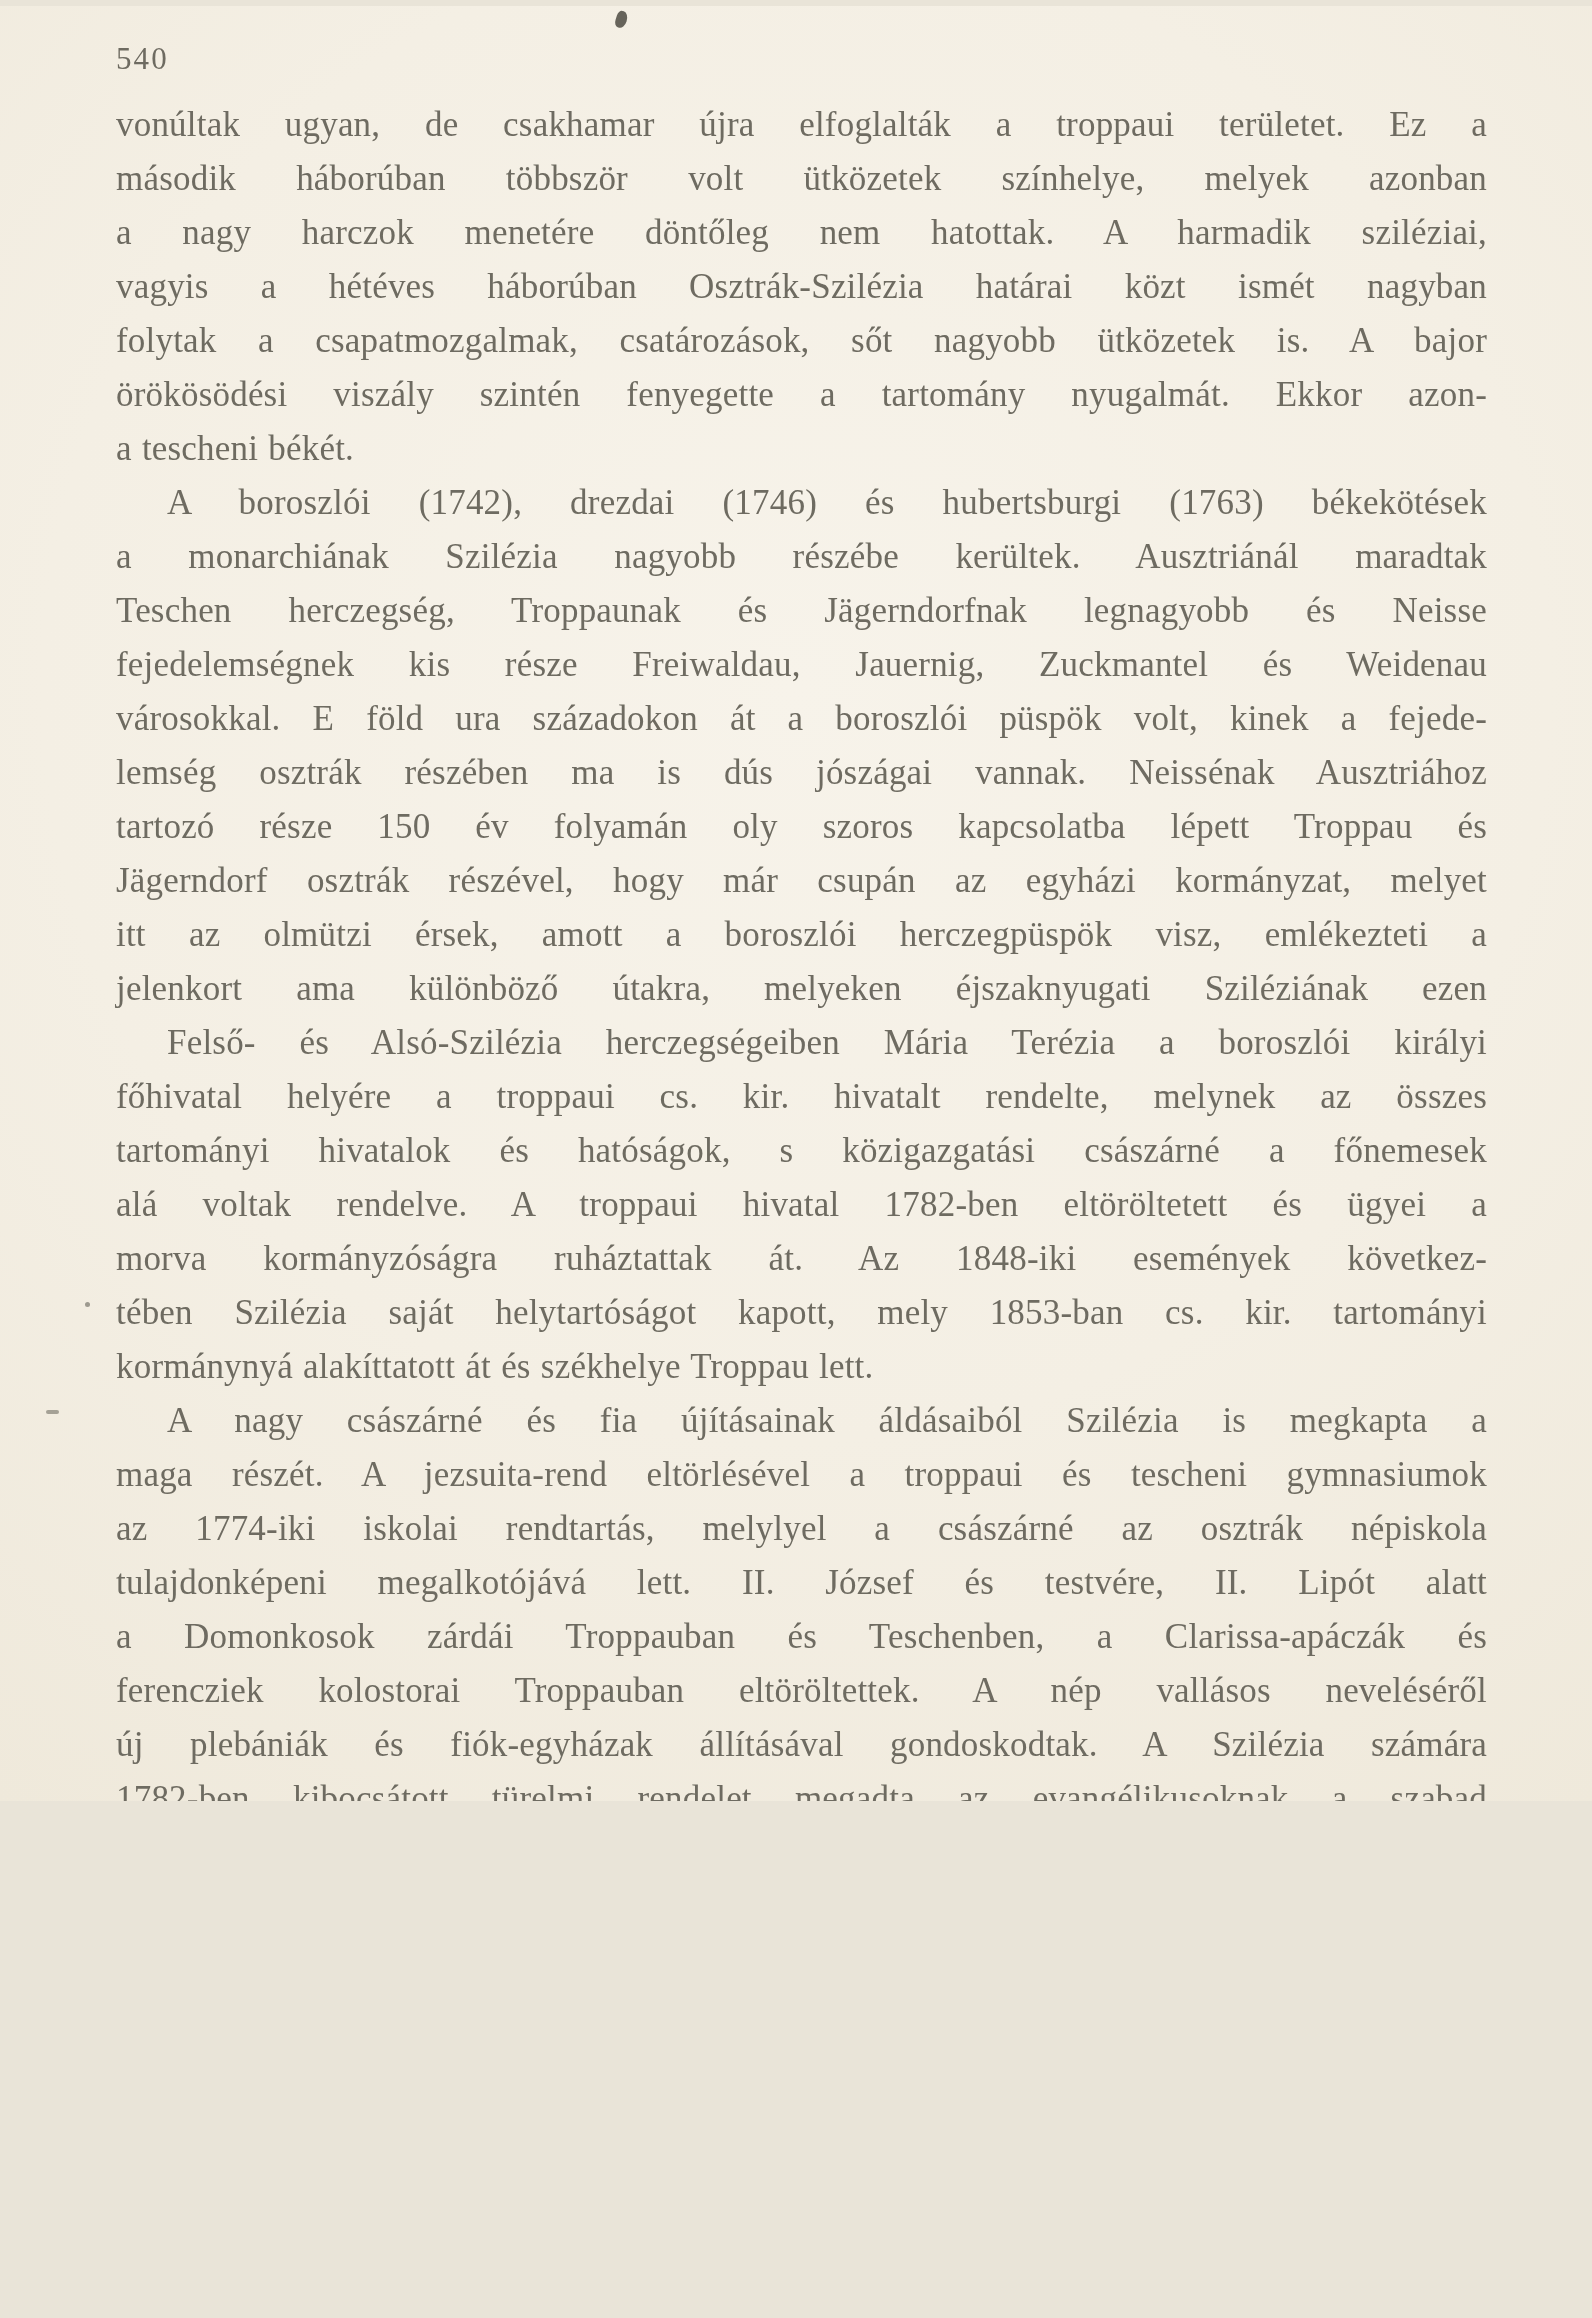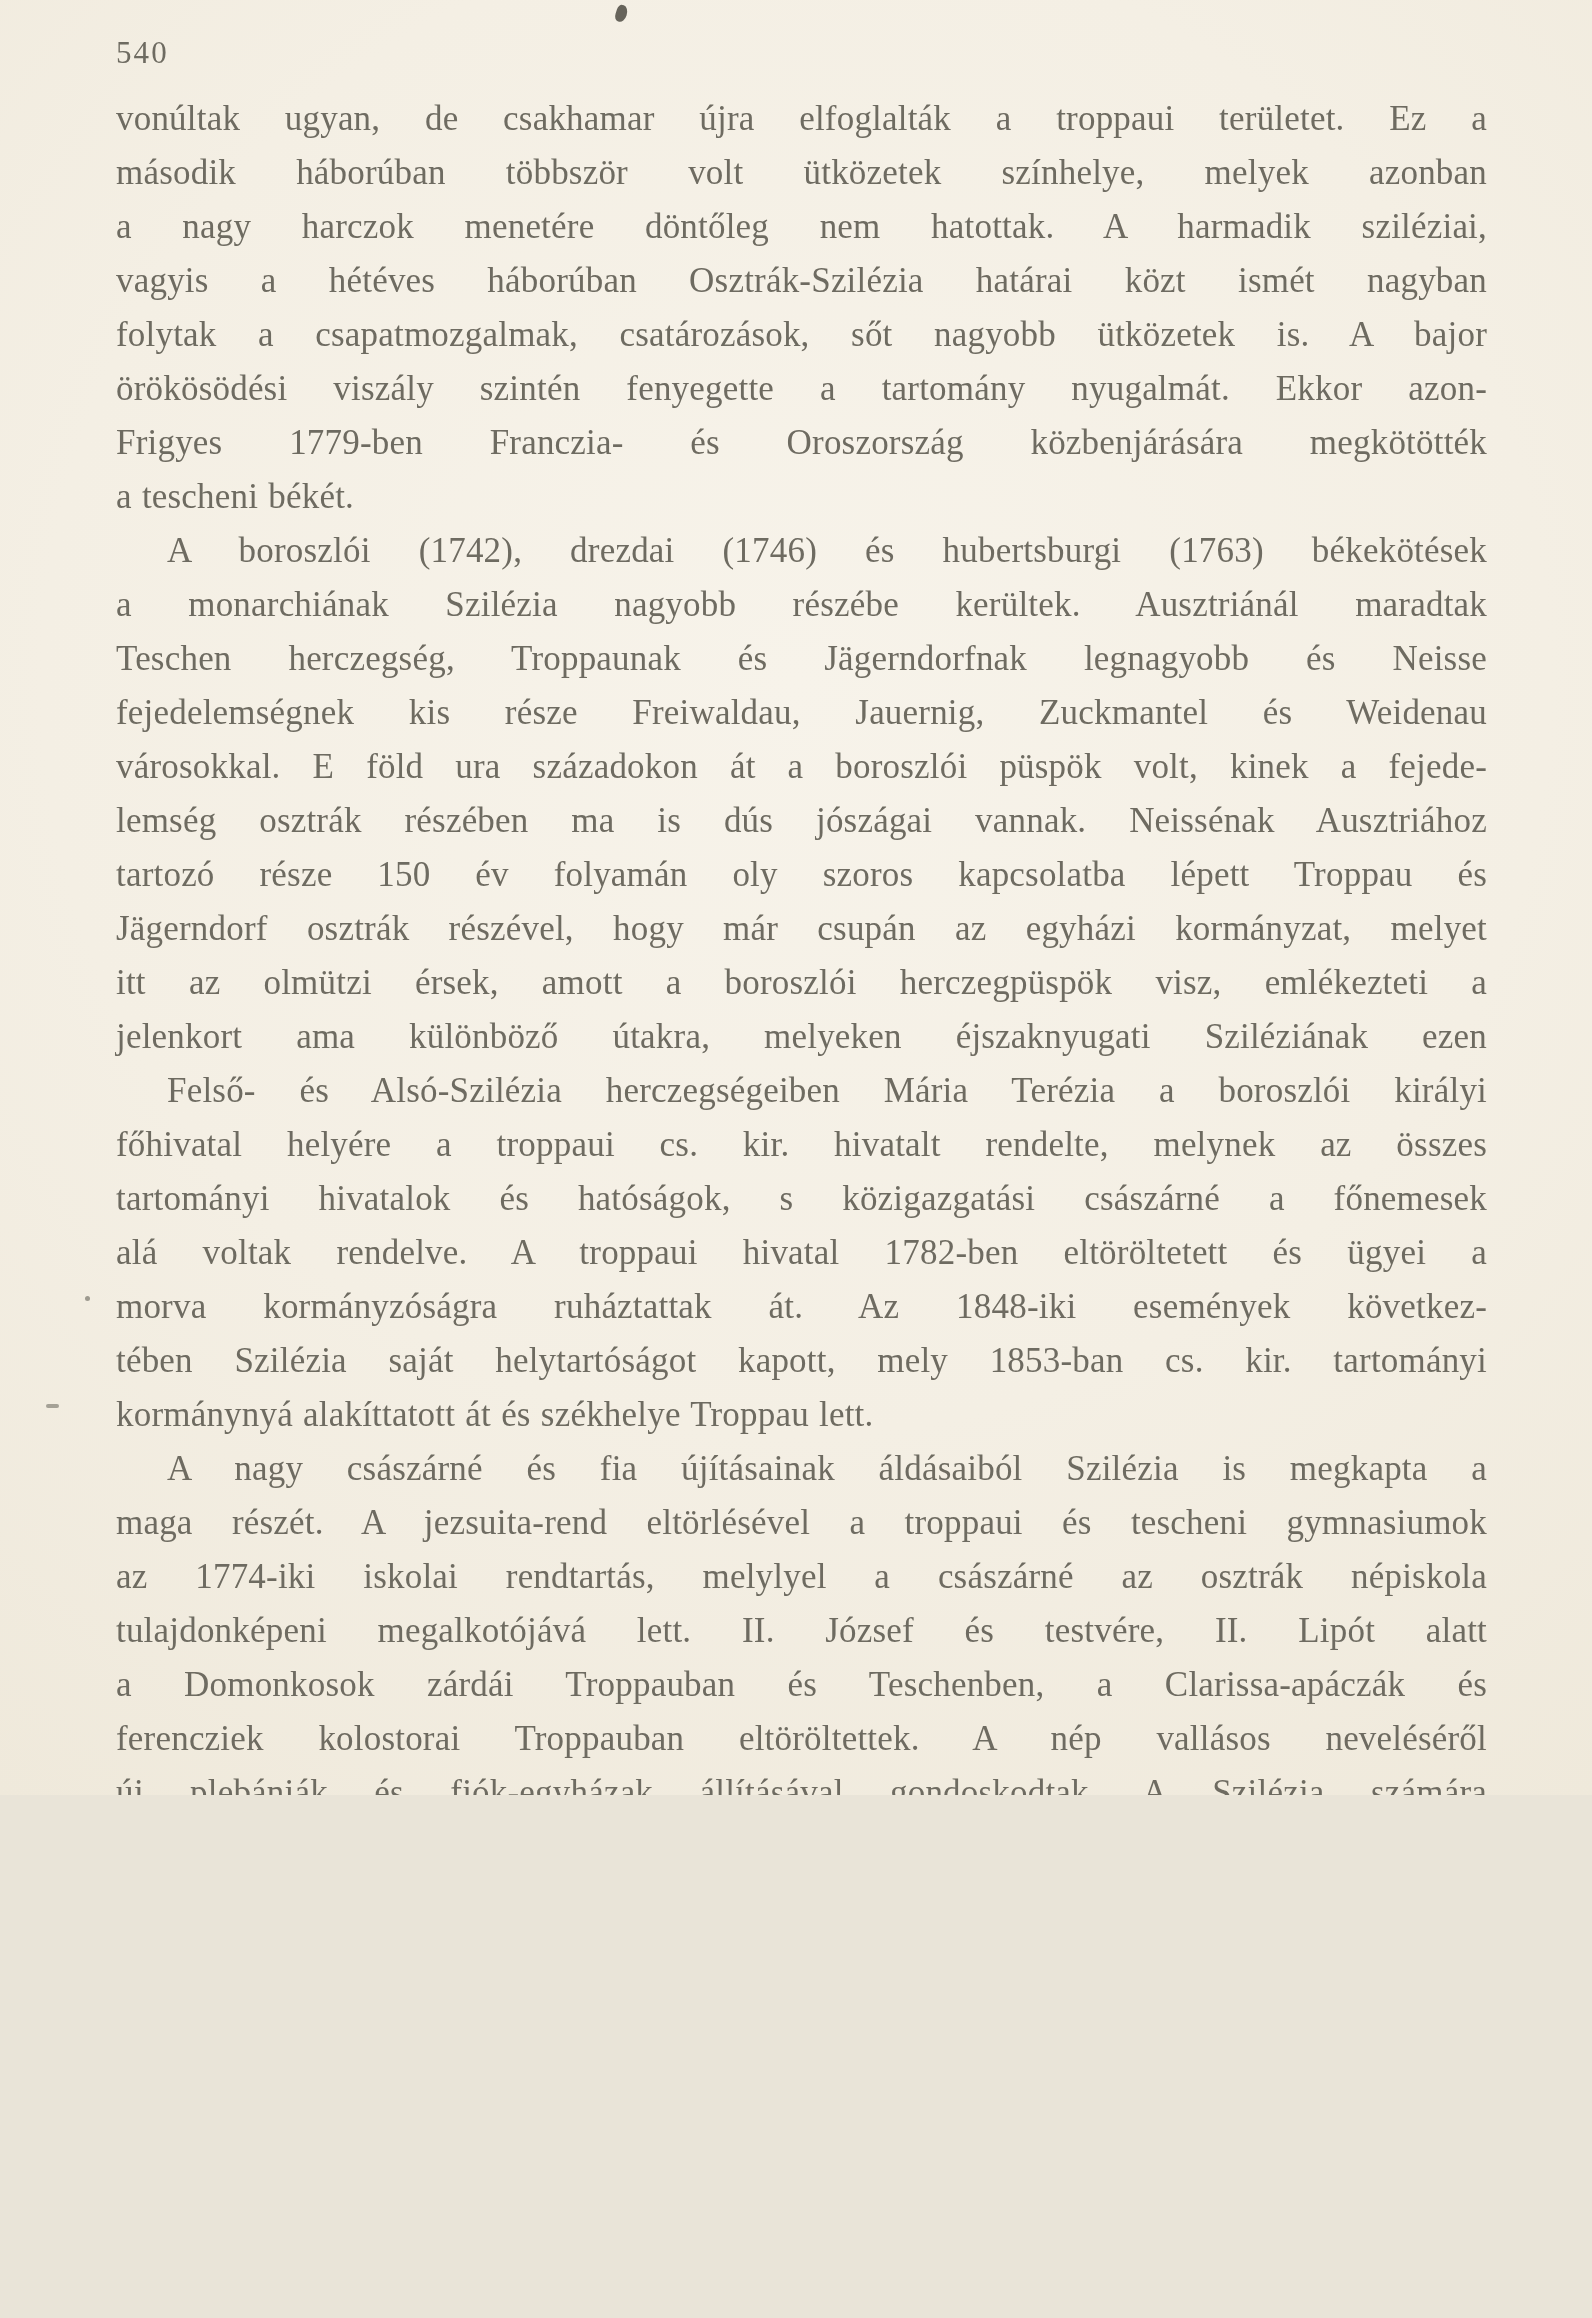--- a/index.html
+++ b/index.html
@@ -8,21 +8,21 @@
   }
   html, body {
     margin: 0;
     padding: 0;
     background: #e9e4d8;
   }
   .page {
     position: relative;
     width: 1592px;
     height: 1795px;
-    margin: 0 auto;
+    margin: 6px auto;
     background: radial-gradient(circle at 50% 38%, #f7f3ea 0%, #f4efe4 55%, #efe9db 100%);
     background-color: var(--paper);
     color: var(--ink);
     font-family: "Liberation Serif", "DejaVu Serif", serif;
     overflow: hidden;
   }
   .page-number {
     position: absolute;
     top: 35px;
     left: 116px;
@@ -97,21 +97,20 @@
   <div class="page-number">540</div>
 
   <div class="text-block">
       <div class="paragraph">
         <div class="line">vonúltak ugyan, de csakhamar újra elfoglalták a troppaui területet. Ez a</div>
         <div class="line">második háborúban többször volt ütközetek színhelye, melyek azonban</div>
         <div class="line">a nagy harczok menetére döntőleg nem hatottak. A harmadik sziléziai,</div>
         <div class="line">vagyis a hétéves háborúban Osztrák-Szilézia határai közt ismét nagyban</div>
         <div class="line">folytak a csapatmozgalmak, csatározások, sőt nagyobb ütközetek is. A bajor</div>
         <div class="line">örökösödési viszály szintén fenyegette a tartomány nyugalmát. Ekkor azon-</div>
-        <div class="line">Frigyes 1779-ben Franczia- és Oroszország közbenjárására megkötötték</div>
         <div class="line last">a tescheni békét.</div>
       </div>
       <div class="paragraph">
         <div class="line indent">A boroszlói (1742), drezdai (1746) és hubertsburgi (1763) békekötések</div>
         <div class="line">a monarchiának Szilézia nagyobb részébe kerültek. Ausztriánál maradtak</div>
         <div class="line">Teschen herczegség, Troppaunak és Jägerndorfnak legnagyobb és Neisse</div>
         <div class="line">fejedelemségnek kis része Freiwaldau, Jauernig, Zuckmantel és Weidenau</div>
         <div class="line">városokkal. E föld ura századokon át a boroszlói püspök volt, kinek a fejede-</div>
         <div class="line">lemség osztrák részében ma is dús jószágai vannak. Neissénak Ausztriához</div>
         <div class="line">tartozó része 150 év folyamán oly szoros kapcsolatba lépett Troppau és</div>

